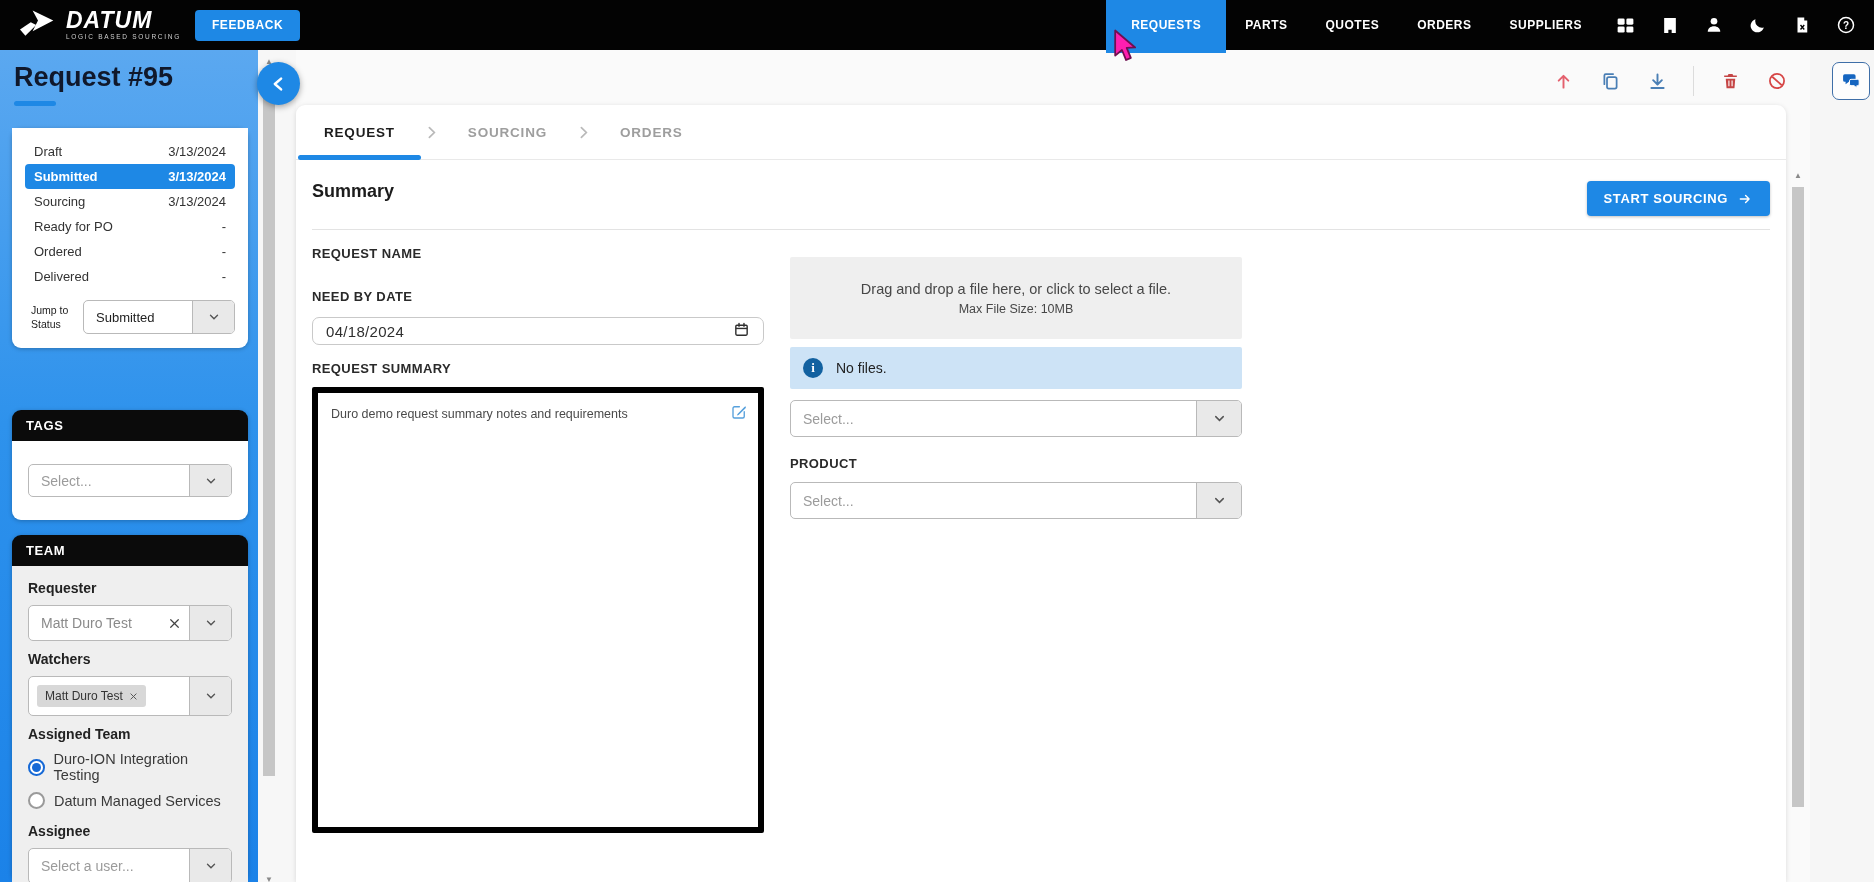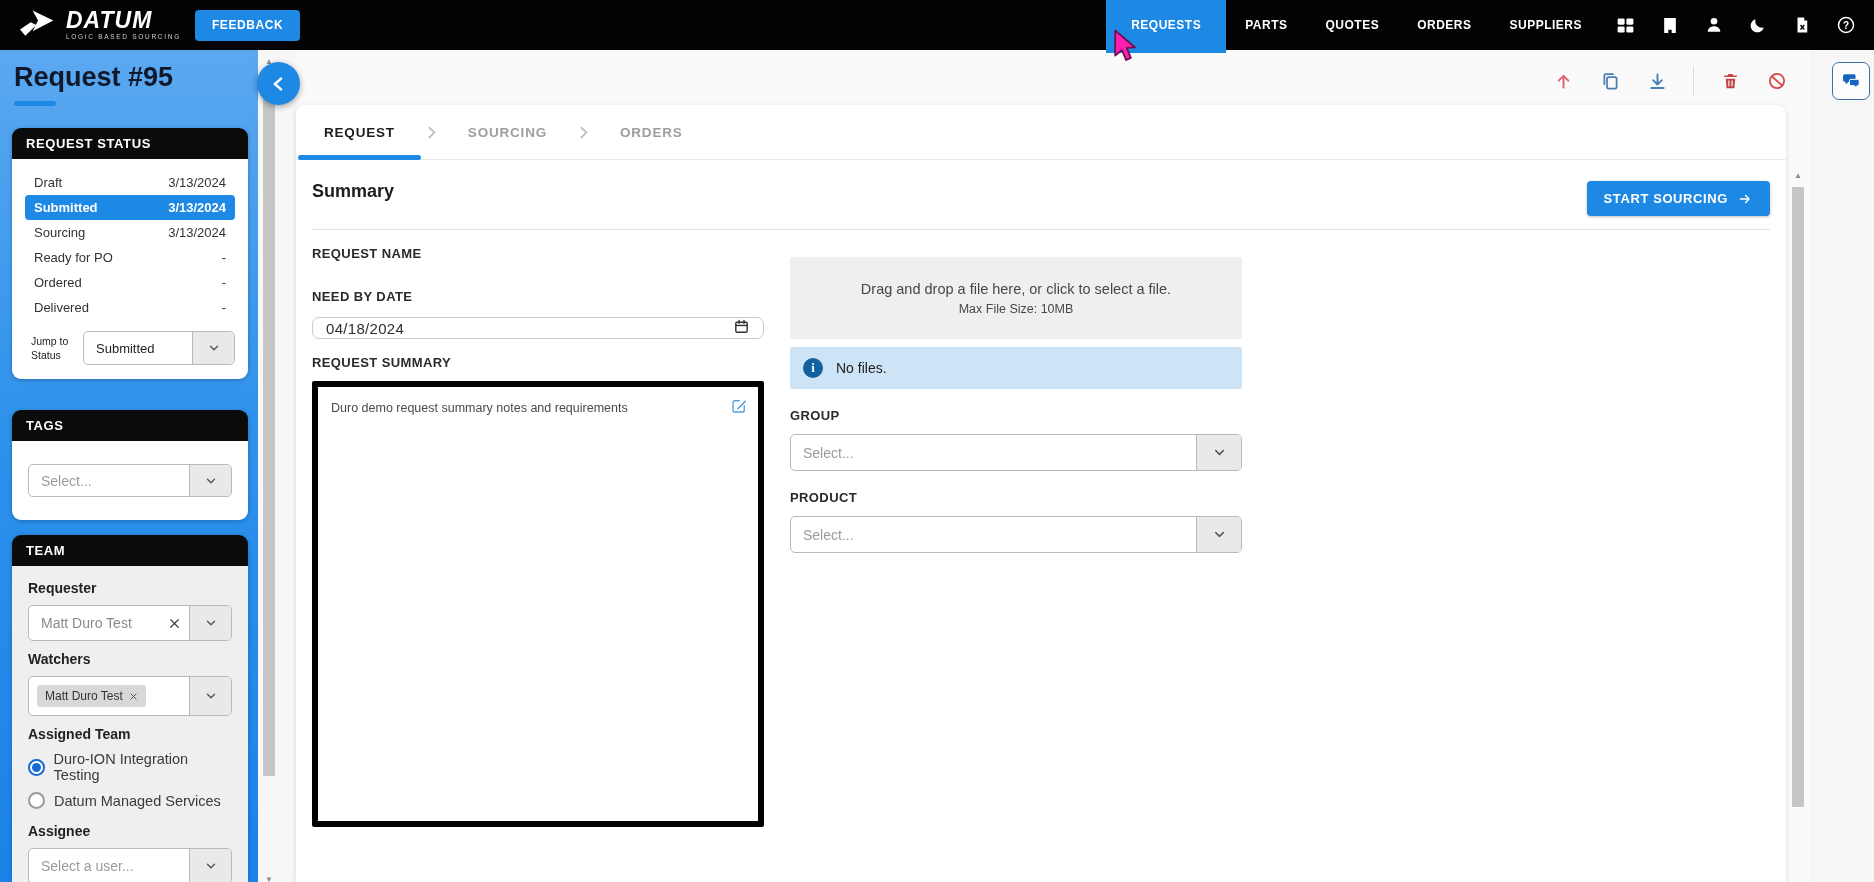--- a/index.html
+++ b/index.html
@@ -104,21 +104,21 @@
     align-items:center; gap:9px; cursor:pointer; box-shadow:0 1px 3px rgba(0,0,0,.25); }
   .hr { border-top:1px solid #e3e3e3; margin:0 16px; }
 
   .form-cols { display:flex; padding:16px; }
   .col { width:452px; }
   .col-right { margin-left:26px; }
   .f-label { font-size:13px; font-weight:bold; color:#2a2a2a; letter-spacing:.4px; }
   .value-row { display:flex; justify-content:space-between; align-items:center; margin:21px 0 0 2px; }
   .f-value { font-size:15px; color:#585858; }
   .icon-btn { background:none; border:none; cursor:pointer; display:flex; align-items:center; justify-content:center; }
-  .date-input { margin-top:13px; height:22px; border:1px solid #c9c9c9; border-radius:7px; display:flex;
+  .date-input { margin-top:13px; height:28px; border:1px solid #c9c9c9; border-radius:7px; display:flex;
     align-items:center; justify-content:space-between; padding:0 13px; cursor:text; }
   .date-text { font-size:15px; color:#2f2f2f; letter-spacing:.3px; }
   .mt28 { margin-top:28px; }
   .mt16 { margin-top:16px; }
   .textarea-box { margin-top:11px; height:446px; border:6px solid #000000; border-radius:2px;
     padding:10px 10px 10px 13px; display:flex; justify-content:space-between; align-items:flex-start; cursor:text; }
   .textarea-text { font-size:12.5px; color:#4a4a4a; padding-top:4px; }
 
   .dropzone { margin-top:11px; height:82px; background:#efefef; border-radius:2px; display:flex;
     flex-direction:column; align-items:center; justify-content:center; gap:5px; cursor:pointer; }
@@ -206,21 +206,20 @@
         </span>
       </div>
     </div>
   </div>
 
   <div class="sidebar">
     <div class="sb-title">Request #95</div>
     <div class="sb-underline"></div>
 
     <div class="card status-card">
-      <div class="card-header">REQUEST STATUS</div>
       <div class="card-body status-body">
         <div class="status-row">
           <span>Draft</span>
           <span class="s-date">3/13/2024</span>
         </div>
         <div class="status-row active">
           <span>Submitted</span>
           <span class="s-date">3/13/2024</span>
         </div>
         <div class="status-row">
@@ -436,21 +435,20 @@
       <div class="col col-right">
         <div class="dropzone">
           <span class="dz-line1">Drag and drop a file here, or click to select a file.</span>
           <span class="dz-line2">Max File Size: 10MB</span>
         </div>
         <div class="info-bar">
           <span class="info-circle">i</span>
           <span class="info-text">No files.</span>
         </div>
 
-        <div class="f-label" style="margin-top:19px;">GROUP</div>
         <div class="select doc-select">
           <span class="sel-text placeholder">Select...</span>
           <span class="sel-arrow">
             <svg width="15" height="15" viewBox="0 0 24 24">
                 <path d="M6 9l6 6 6-6" fill="none" stroke="#555" stroke-width="2.4" stroke-linecap="round"></path>
               </svg>
           </span>
         </div>
 
         <div class="f-label" style="margin-top:19px;">PRODUCT</div>

